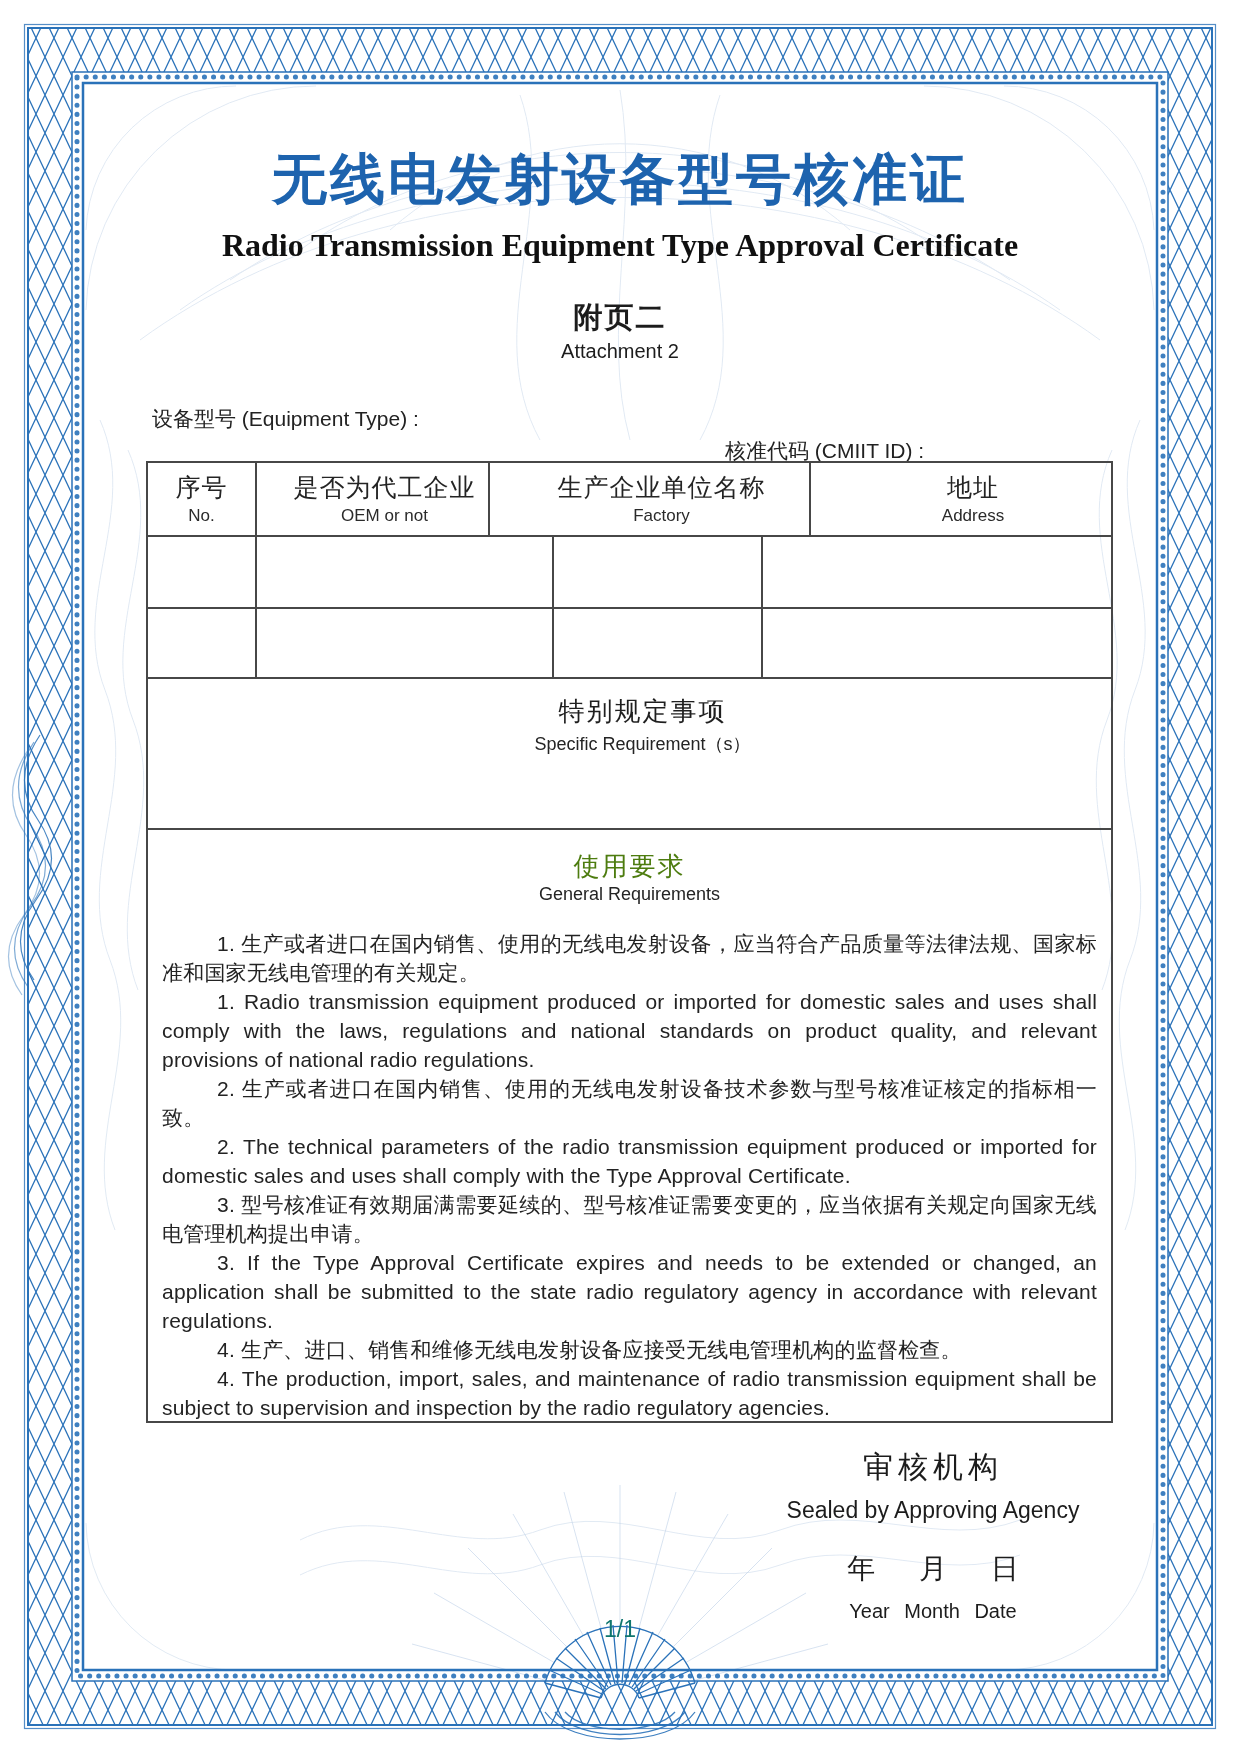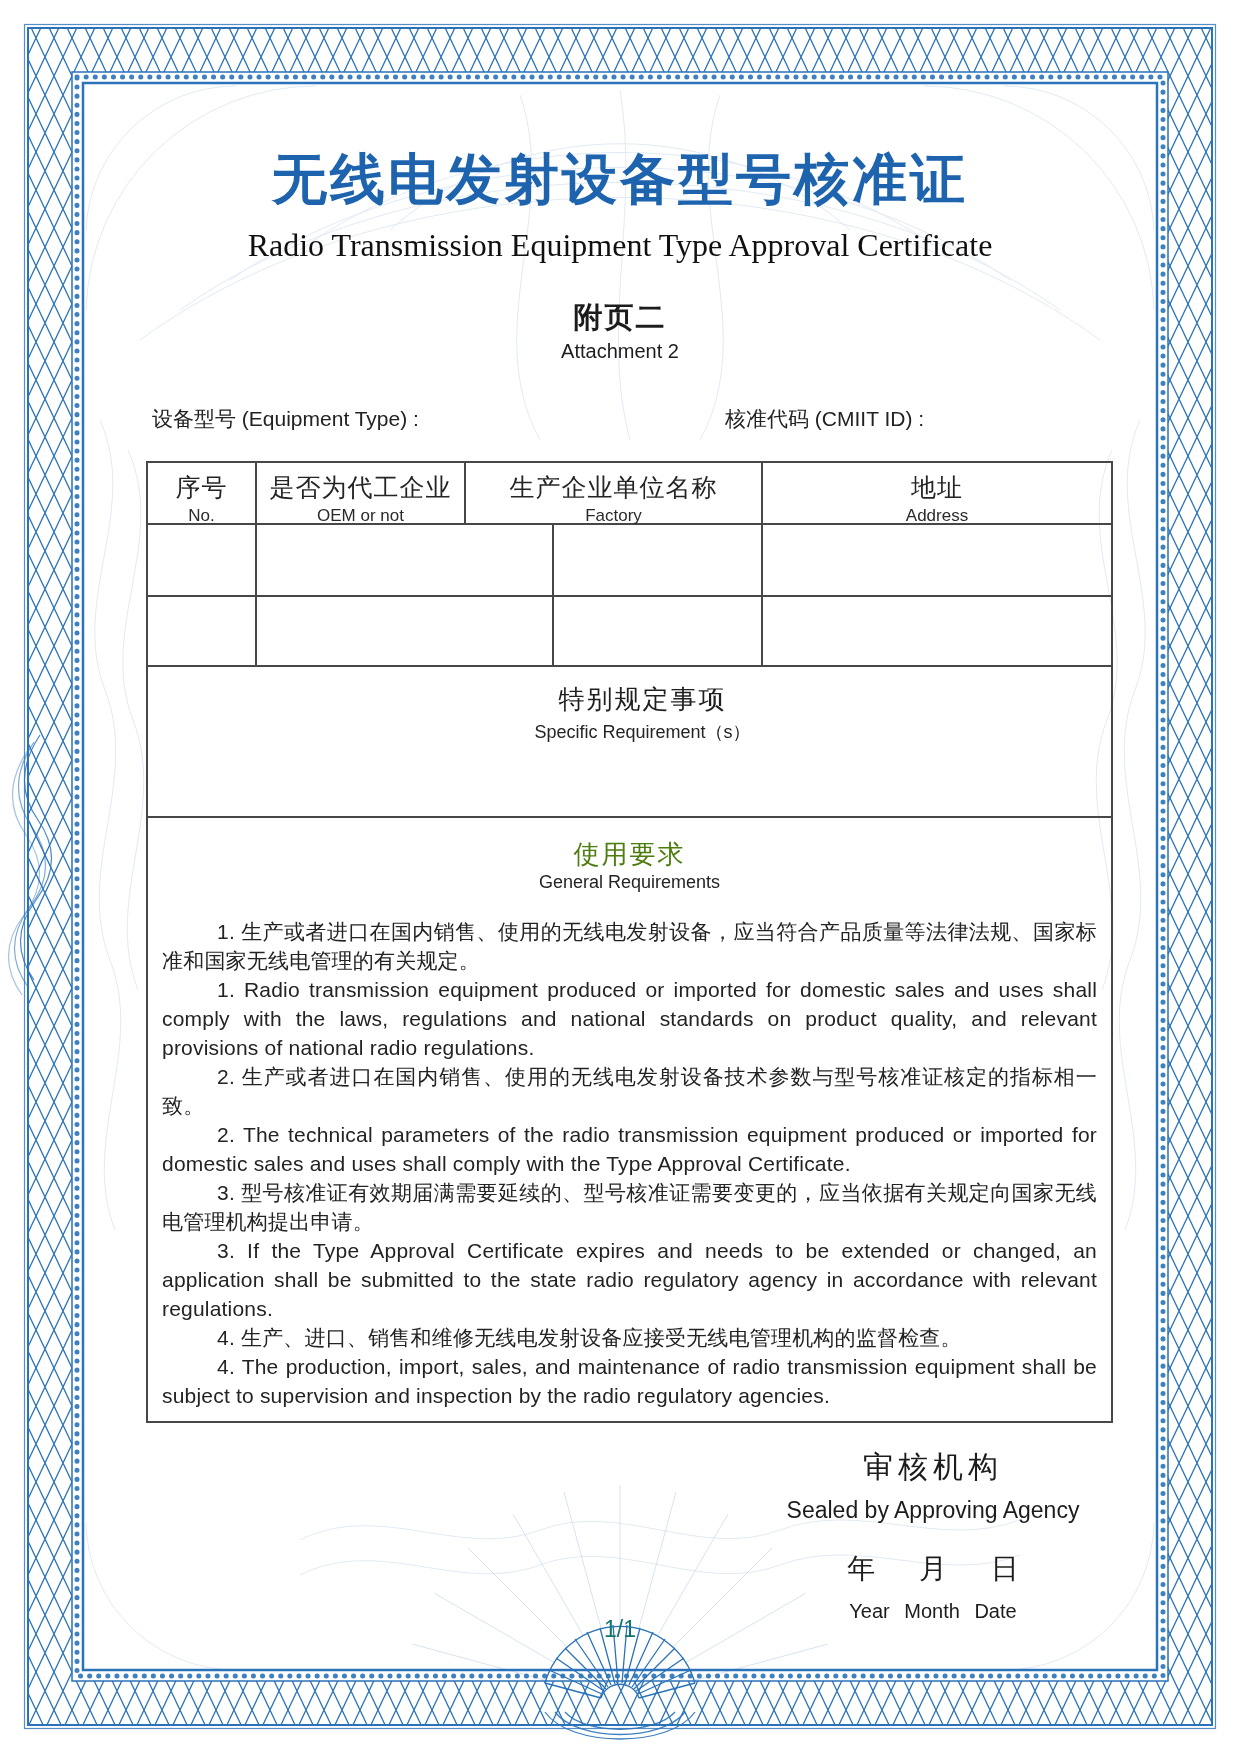--- a/index.html
+++ b/index.html
@@ -11,44 +11,44 @@
   .content{position:absolute;left:0;top:0;width:1240px;height:1753px;z-index:1;}
 
   .title-cn{
     position:absolute;top:150px;left:0;right:0;margin:0;text-align:center;
     font-family:"Liberation Serif","DejaVu Serif",serif;font-weight:bold;
     font-size:55px;line-height:60px;color:#1d63ae;letter-spacing:3px;
   }
   .title-en{
     position:absolute;top:226px;left:0;right:0;text-align:center;
     font-family:"Liberation Serif","DejaVu Serif",serif;
-    font-size:32px;line-height:38px;color:#101010;
+    font-size:32px;line-height:38px;color:#101010;font-weight:bold;
   }
   .att-cn{
     position:absolute;top:300px;left:0;right:0;text-align:center;
     font-size:29px;line-height:34px;font-weight:600;letter-spacing:2px;color:#1c1c1c;
   }
   .att-en{
     position:absolute;top:339px;left:0;right:0;text-align:center;
     font-size:20px;line-height:24px;color:#1c1c1c;
   }
   .field-label{position:absolute;top:406px;font-size:21px;line-height:26px;color:#222;}
   .field-label.equipment{left:152px;}
-  .field-label.cmiit{left:725px;}
+  .field-label.cmiit{left:725px;margin-top:32px;}
 
   .apv-table{
     position:absolute;left:146px;top:461px;width:967px;height:962px;
     box-sizing:border-box;border:2px solid #474747;background:transparent;
     display:flex;flex-direction:column;
   }
   .trow{display:flex;border-bottom:2px solid #474747;box-sizing:border-box;}
   .cell{box-sizing:border-box;border-right:2px solid #474747;text-align:center;}
   .cell.last{border-right:none;flex:1;}
   .c0{width:109px;}.c1{width:297px;}.c2{width:209px;}
-  .hrow{height:62px;}
+  .hrow{height:74px;gap:24px;}
   .r-empty1{height:72px;}
   .r-empty2{height:70px;}
   .hcn{display:block;font-size:25px;line-height:28px;margin-top:10px;letter-spacing:1px;color:#242424;}
   .hen{display:block;font-size:17px;line-height:20px;margin-top:5px;color:#2a2a2a;}
   .section-special{height:151px;border-bottom:2px solid #474747;box-sizing:border-box;text-align:center;padding-left:26px;}
   .scn{font-size:26px;line-height:30px;margin-top:17px;letter-spacing:2px;color:#1f1f1f;}
   .sen{font-size:18px;line-height:21px;margin-top:8px;color:#242424;}
   .section-general{flex:1;text-align:center;overflow:hidden;}
   .gcn{font-size:26px;line-height:30px;margin-top:21px;letter-spacing:2px;color:#4d7c0f;}
   .gen{font-size:18px;line-height:21px;margin-top:3px;color:#242424;}

